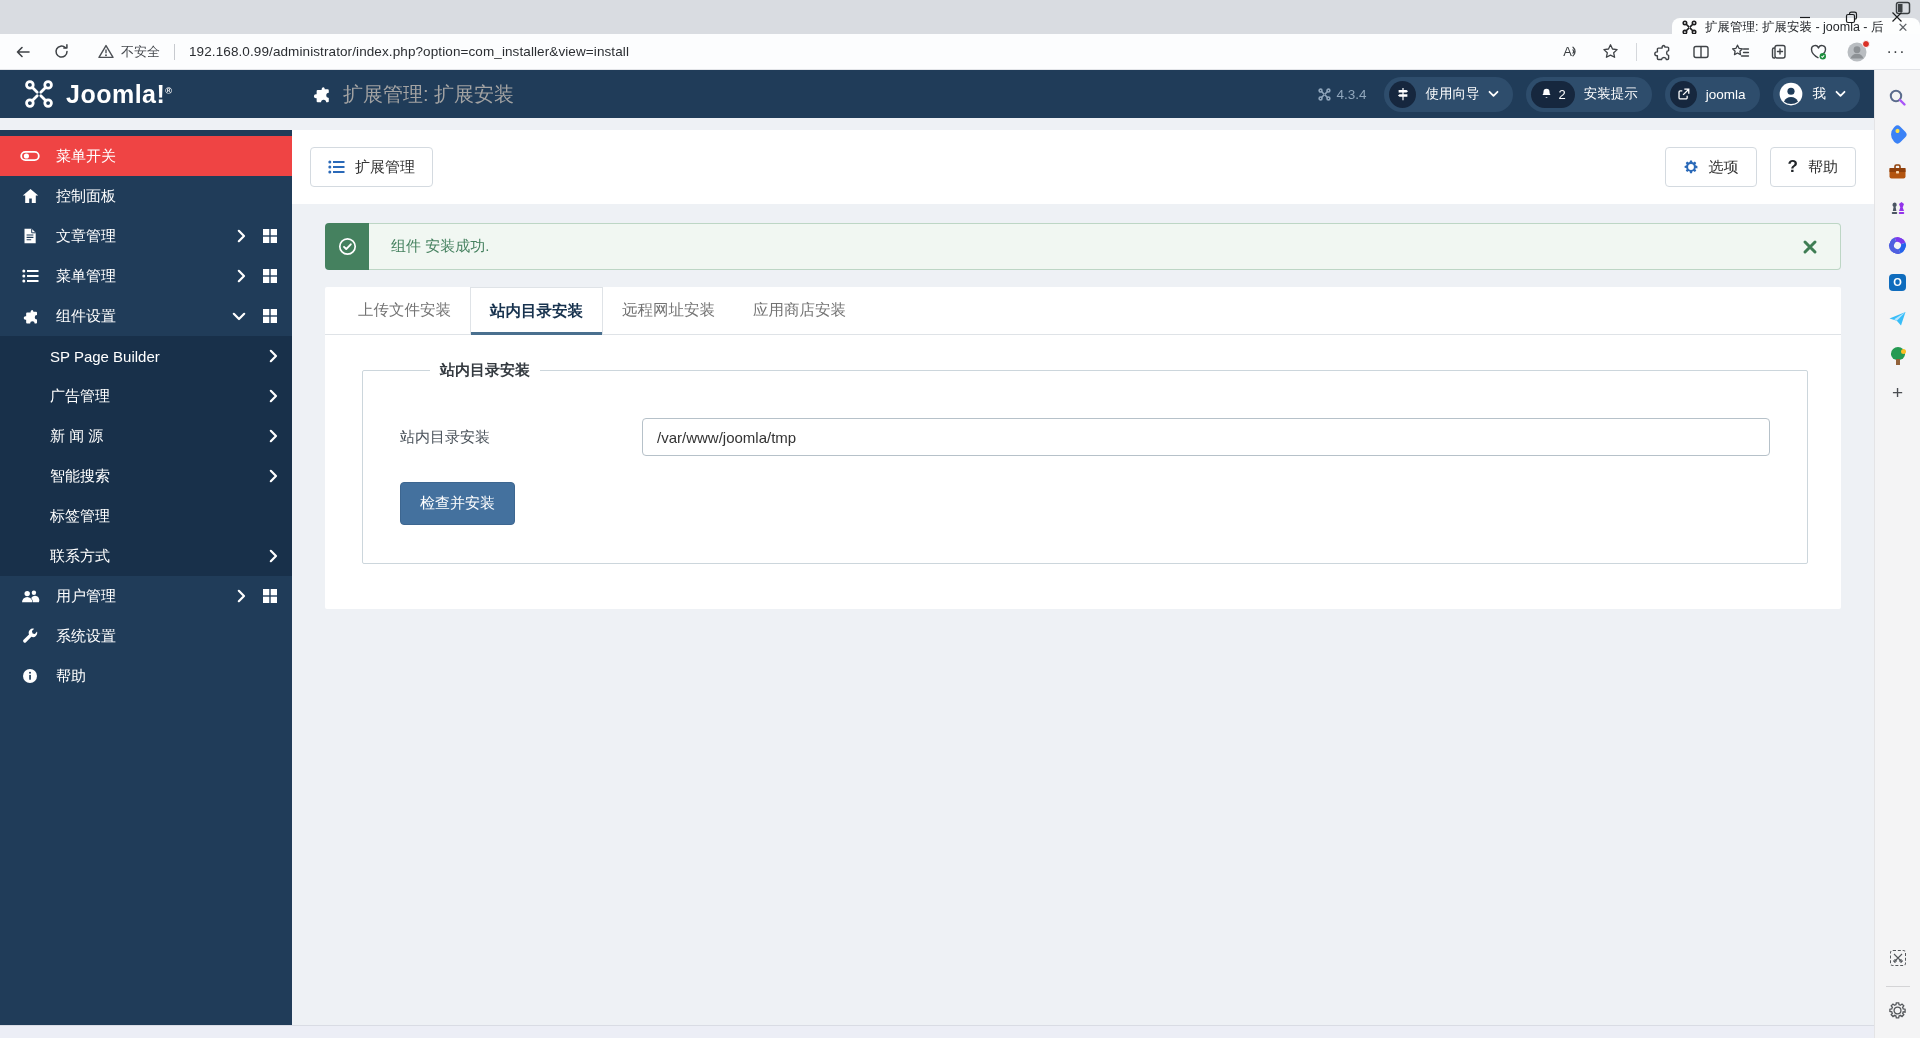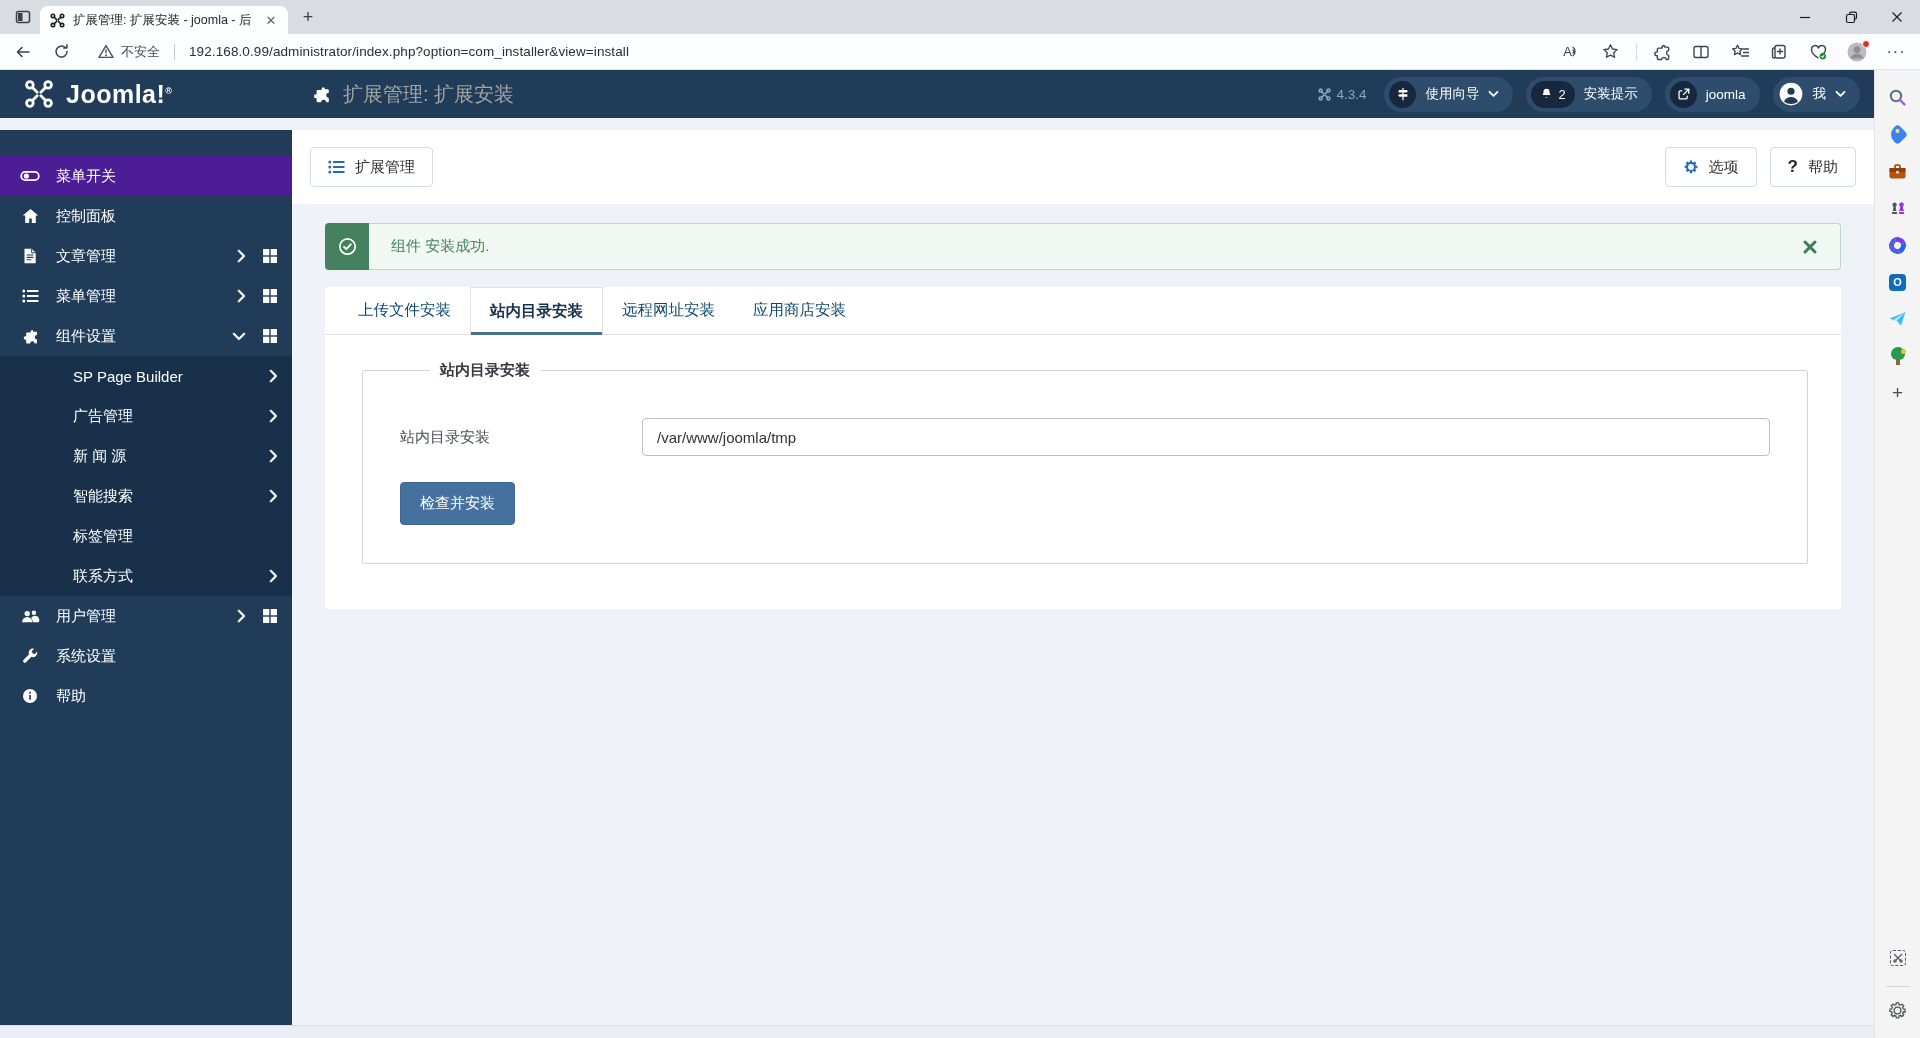--- a/index.html
+++ b/index.html
@@ -1,21 +1,21 @@
 <!DOCTYPE html>
 <html><head>
 <meta charset="utf-8">
 <style>
   * { margin:0; padding:0; box-sizing:border-box; }
   html,body { width:1920px; height:1038px; overflow:hidden; }
   body { font-family:"Liberation Sans","DejaVu Sans",sans-serif; background:#eef1f5; position:relative; }
   .svgi { display:block; }
 
   
-  .tabstrip { position:absolute; left:0; top:0; width:1920px; height:34px; background:#d9dce1; display:flex; align-items:flex-end; }
+  .tabstrip { position:absolute; left:0; top:0; width:1920px; height:34px; background:#d9dce1; display:flex; align-items:flex-end;flex-direction:column; }
   .tab-activities { width:30px; height:30px; margin:0 2px 2px 8px; display:flex; align-items:center; justify-content:center; border-radius:6px; }
   .btab { width:248px; height:28px; background:#fdfefe; border-radius:8px 8px 0 0; display:flex; align-items:center; padding:0 8px 0 10px; gap:8px; }
   .btab-title { flex:1; font-size:12.5px; color:#24272b; white-space:nowrap; overflow:hidden; text-overflow:ellipsis; }
   .tab-close { width:18px; height:18px; display:flex; align-items:center; justify-content:center; border-radius:4px; color:#5f6368; font-size:13px; }
   .newtab-btn { width:28px; height:28px; margin:0 0 3px 6px; display:flex; align-items:center; justify-content:center; font-size:18px; color:#3c4043; border-radius:6px; }
   .win-controls { position:absolute; right:0; top:0; height:34px; display:flex; }
   .win-btn { width:46px; height:34px; display:flex; align-items:center; justify-content:center; color:#1b1d1f; }
 
   .toolbar { position:absolute; left:0; top:34px; width:1920px; height:36px; background:#fcfdfe; border-bottom:1px solid #e2e4e8; display:flex; align-items:center; }
   .nav-btn { width:30px; height:30px; margin-left:8px; display:flex; align-items:center; justify-content:center; border-radius:6px; }
@@ -58,39 +58,39 @@
   .jpill { height:35px; border-radius:18px; background:#2e4d6c; display:flex; align-items:center; gap:9px; padding:0 14px 0 5px; margin-right:13px; color:#fff; font-size:13.5px; }
   .jpill .lead { width:27px; height:27px; border-radius:14px; background:#16273e; display:flex; align-items:center; justify-content:center; }
   .jpill .lead-wide { height:27px; border-radius:14px; background:#16273e; display:flex; align-items:center; justify-content:center; gap:5px; padding:0 9px; font-size:13px; }
   .jheader-right { display:flex; align-items:center; flex:none; padding-right:14px; }
 
   .sidebar { position:absolute; left:0; top:60px; width:292px; height:895px; background:#203c59; padding-top:6px; }
   .sb-item { height:40px; display:flex; align-items:center; padding:0 14px 0 19px; color:#fff; font-size:15px; gap:15px; }
   .sb-item .sb-ico { width:22px; display:flex; justify-content:center; flex:none; }
   .sb-item .sb-label { flex:1; }
   .sb-item .sb-tools { display:flex; align-items:center; gap:16px; }
-  .sb-item.active { background:#4c1d95;margin-top:20px; }
+  .sb-item.active { background:#ef4444; }
   .sb-sub { background:#18304a; }
-  .sb-sub .sb-item { padding-left:73px; height:40px;justify-content:space-between; }
+  .sb-sub .sb-item { padding-left:50px; height:40px;justify-content:space-between; }
 
   .subheader { position:absolute; left:292px; top:60px; width:1582px; height:74px; background:#fff; display:flex; align-items:center; padding:0 18px; }
   .btn-white { background:#fff; border:1px solid #d4dae0; border-radius:4px; height:40px; display:flex; align-items:center; gap:10px; padding:0 17px; font-size:15px; color:#333; }
   .subheader .right { margin-left:auto; display:flex; gap:13px; }
   .qmark { font-size:17px; font-weight:bold; color:#212529; }
 
   .content { position:absolute; left:292px; top:134px; width:1582px; height:821px; padding:19px 33px; }
 
   .alert { display:flex; align-items:stretch; margin-bottom:17px; }
   .alert-icon { width:44px; background:#45815f; border-radius:4px 0 0 4px; display:flex; align-items:center; justify-content:center; flex:none; }
   .alert-body { flex:1; background:#f1f7f2; border:1px solid #bdd6c5; border-left:none; border-radius:0 4px 4px 0; display:flex; align-items:center; padding:13px 22px; font-size:15px; color:#45815f; }
   .alert-close { margin-left:auto; display:flex; align-items:center; }
 
   .card { background:#fff; border-radius:2px; }
   .tabrow { display:flex; border-bottom:1px solid #dfe3e7; padding-left:14px; }
-  .jtab { padding:13px 19px; font-size:15.5px; color:#0c4a6e; }
+  .jtab { padding:13px 19px; font-size:15.5px; color:#737373; }
   .jtab.active { font-weight:bold; color:#17324e; box-shadow:inset 0 -3px 0 #4a708f; border-top:1px solid #dfe3e7; border-left:1px solid #dfe3e7; border-right:1px solid #dfe3e7; margin-bottom:-1px; background:#fff; }
   .formwrap { padding:26px 37px 45px; }
   fieldset { border:1px solid #ccd6dc; border-radius:2px; padding:38px 37px 38px; }
   legend { font-size:15px; font-weight:bold; color:#343a40; padding:0 10px; margin-left:30px; }
   .frow { display:flex; align-items:center; }
   .flabel { width:242px; font-size:15px; color:#4a525a; flex:none; }
   .ftext { width:1128px; height:38px; border:1px solid #b6c1c9; border-radius:4px; padding:0 14px; font-size:15px; color:#333; font-family:"Liberation Sans","DejaVu Sans",sans-serif; background:#fff; }
   .btn-primary { margin-top:26px; background:#44719e; border:1px solid #3d6690; border-radius:4px; color:#fff; font-size:15px; padding:11px 19px; display:inline-flex; }
 
   .bottom-strip { position:absolute; left:0; bottom:0; width:1874px; height:13px; background:#eceef6; border-top:1px solid #d9dce4; }

